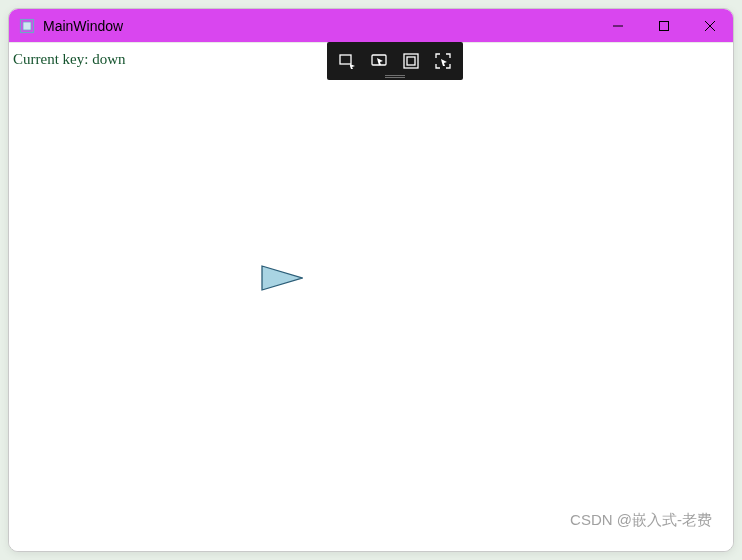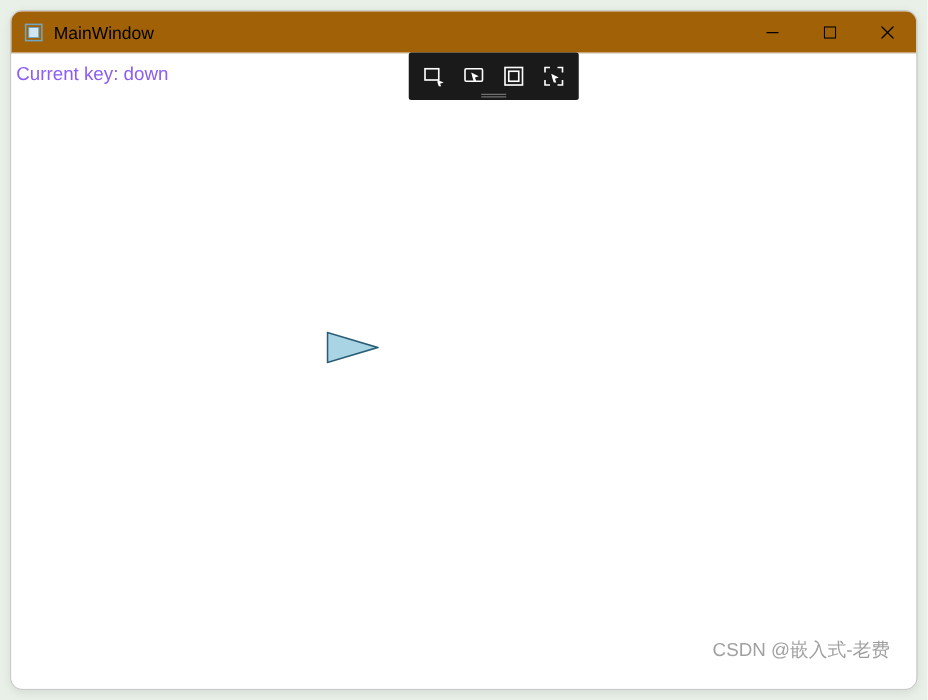--- a/index.html
+++ b/index.html
@@ -21,21 +21,21 @@
       background: #ffffff;
       border: 1px solid #c9c9c9;
       border-radius: 10px;
       overflow: hidden;
       display: flex;
       flex-direction: column;
       box-shadow: 0 2px 8px rgba(0,0,0,0.08);
     }
     .titlebar {
       height: 34px;
-      background: #a16207;
+      background: #d946ef;
       display: flex;
       align-items: center;
       padding: 0 0 0 10px;
       border-bottom: 1px solid #e8e8e8;
       flex-shrink: 0;
     }
     .titlebar-icon {
       width: 16px;
       height: 16px;
       margin-right: 8px;
@@ -64,21 +64,22 @@
     .client-area {
       flex: 1;
       position: relative;
       background: #ffffff;
     }
     .status-label {
       position: absolute;
       top: 8px;
       left: 4px;
       font-size: 15px;
-      color: #8b5cf6;
+      color: #14532d;
+      font-family: Liberation Serif, serif;
     }
     .triangle {
       position: absolute;
       left: 252px;
       top: 222px;
     }
     .snip-toolbar {
       position: absolute;
       left: 327px;
       top: 42px;

